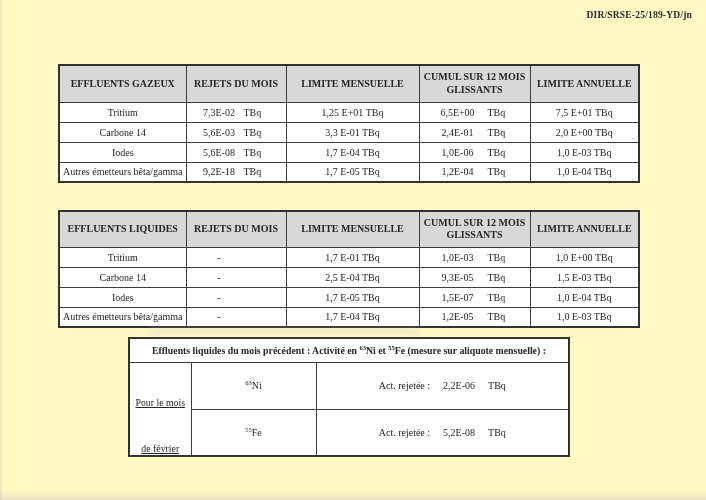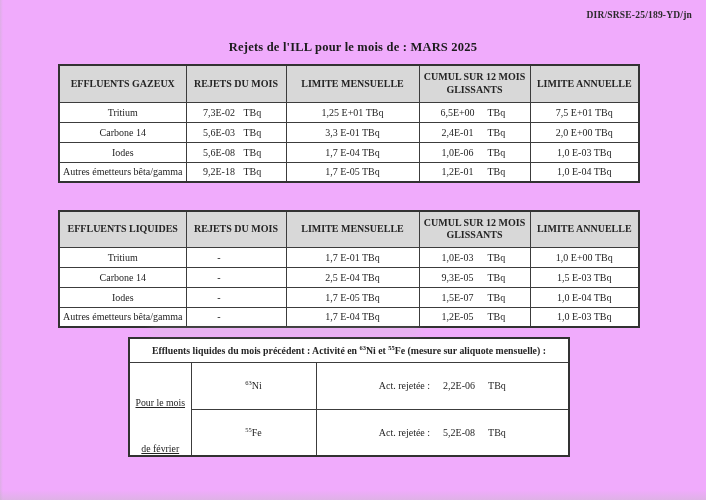--- a/index.html
+++ b/index.html
@@ -1,17 +1,17 @@
 <!DOCTYPE html>
 <html><head>
 <meta charset="utf-8">
 <style>
   html,body{margin:0;padding:0;background:#ffffff;}
   .page{
-    position:relative;width:706px;height:500px;background:#f0abfc;overflow:hidden;
+    position:relative;width:706px;height:500px;background:#fef9c3;overflow:hidden;
     font-family:"Liberation Serif","DejaVu Serif",serif;color:#1f1f1f;
   }
   .ref{
     position:absolute;top:10px;right:14px;font-size:9.5px;font-weight:bold;
     letter-spacing:.2px;color:#2a2a2a;
   }
   .title{
     position:absolute;top:40px;left:0;right:0;text-align:center;
     font-size:12.5px;font-weight:bold;color:#1c1c1c;letter-spacing:.2px;
   }
@@ -64,21 +64,20 @@
     position:absolute;left:0;top:0;width:3px;height:100%;
     background:linear-gradient(to right,rgba(180,180,180,.30),rgba(255,255,255,0));
   }
 </style>
 </head>
 <body>
 
 <div class="page">
 
   <div class="ref">DIR/SRSE-25/189-YD/jn</div>
-  <div class="title">Rejets de l'ILL pour le mois de : MARS 2025</div>
 
   <table class="tbl" id="gaseous-table">
     <colgroup>
         <col style="width:127px">
         <col style="width:100px">
         <col style="width:133px">
         <col style="width:111px">
         <col style="width:109px">
       </colgroup>
     <thead>
@@ -146,21 +145,21 @@
         <td>Autres émetteurs bêta/gamma</td>
         <td>
             <div class="split">
               <span class="v">9,2E-18</span>
               <span class="u">TBq</span>
             </div>
           </td>
         <td>1,7 E-05 TBq</td>
         <td>
             <div class="split">
-              <span class="v">1,2E-01</span>
+              <span class="v">1,2E-04</span>
               <span class="u">TBq</span>
             </div>
           </td>
         <td>1,0 E-04 TBq</td>
       </tr>
     </tbody>
   </table>
 
   <table class="tbl" id="liquid-table">
     <colgroup>

